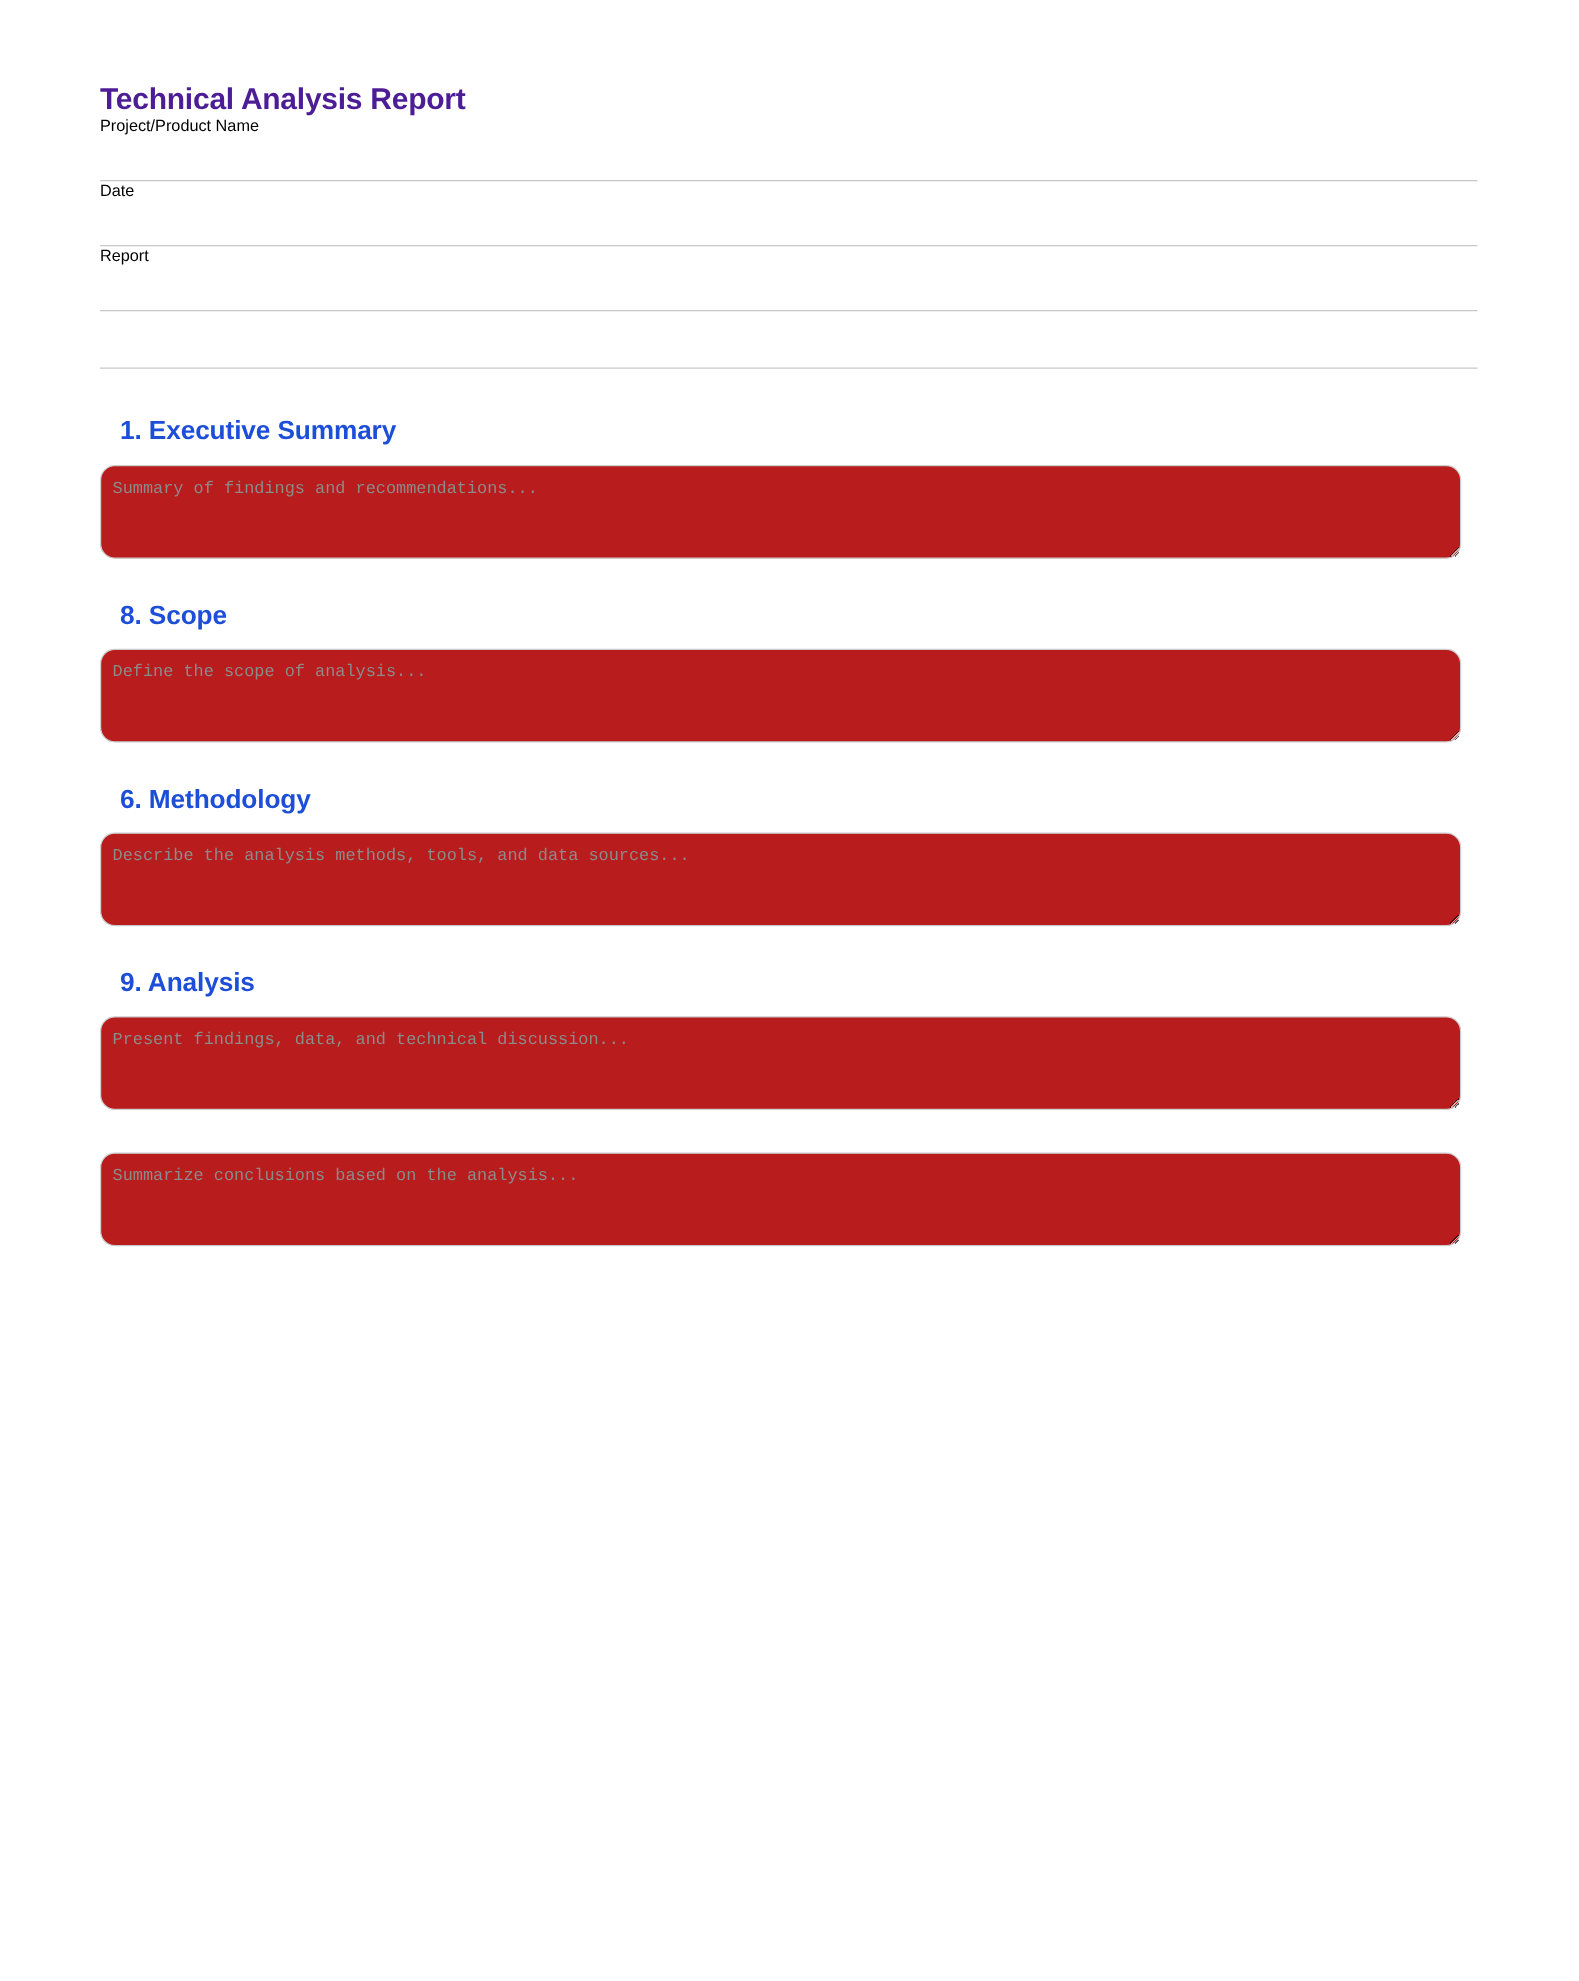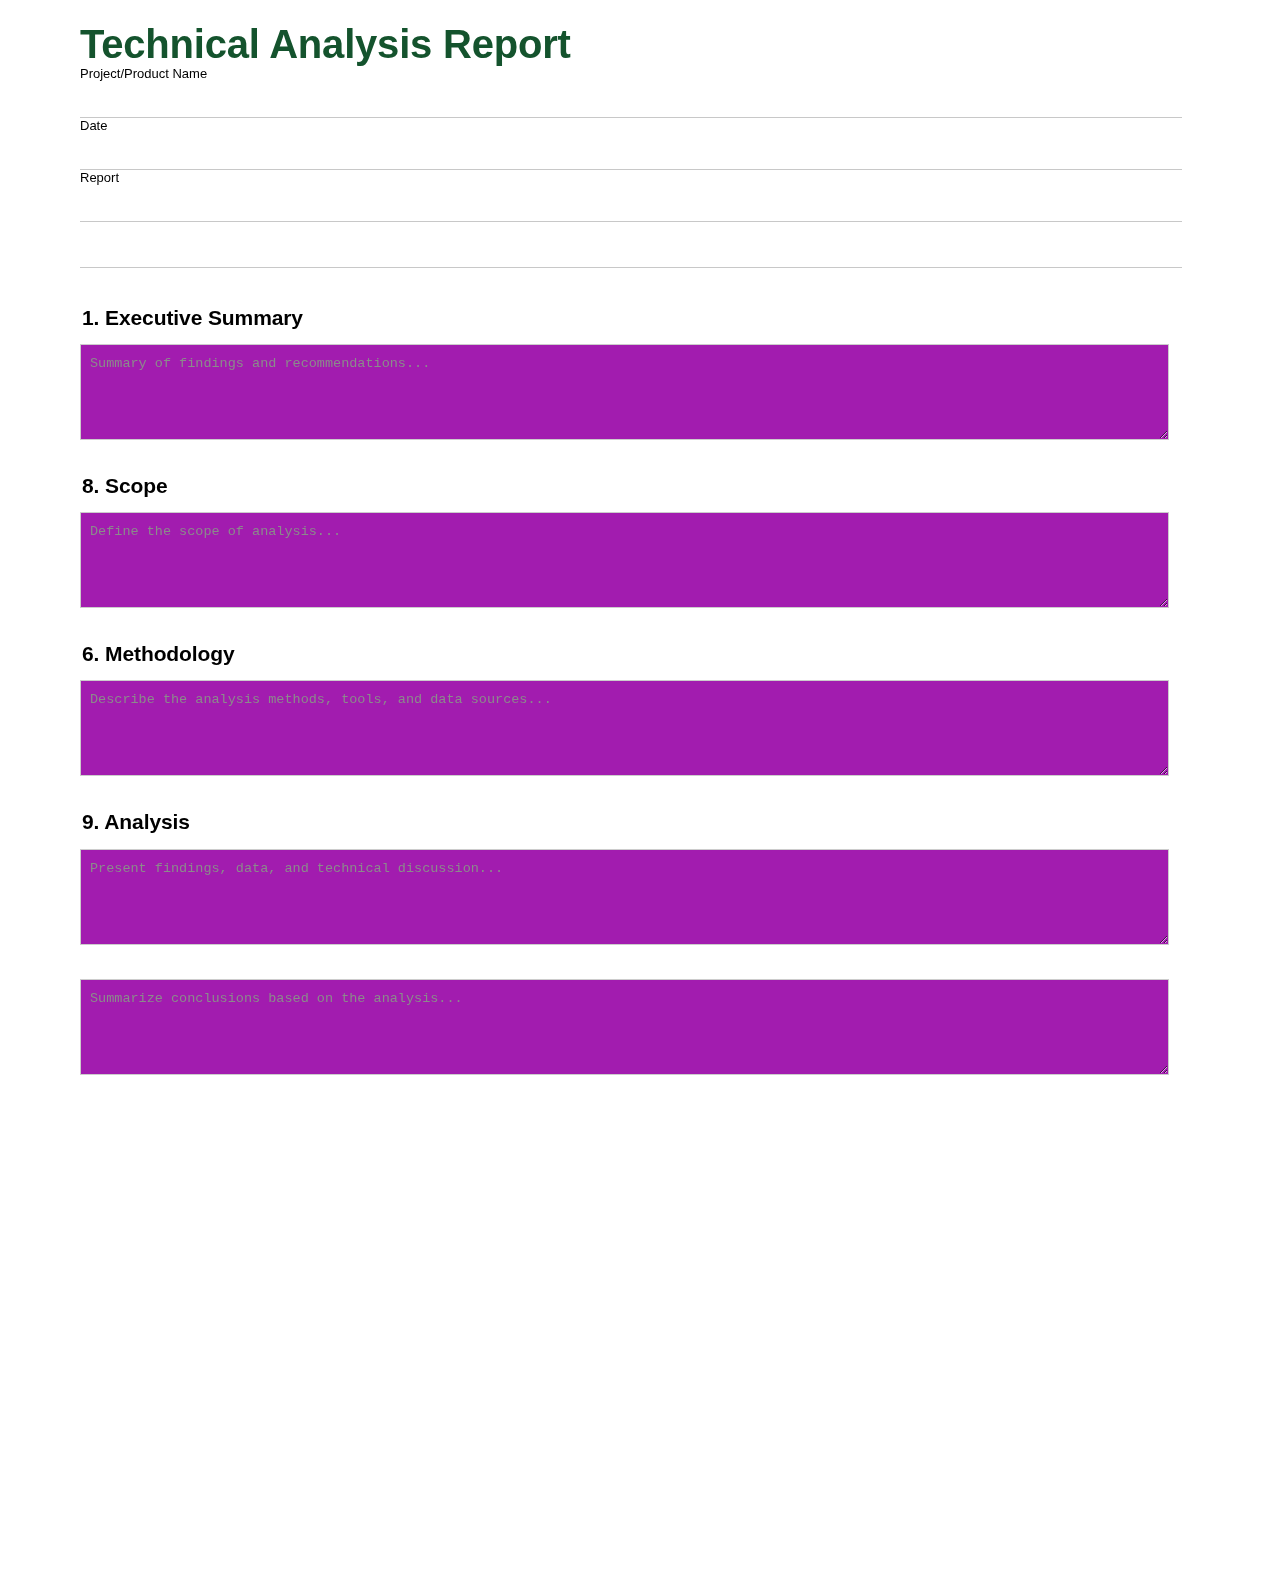--- a/index.html
+++ b/index.html
@@ -35,27 +35,27 @@
 
   .content {
     position: absolute;
     left: 80px;
     top: 0;
     width: 1103px;
   }
 
   
   .doc-title {
-    font-size: 40px;
+    font-size: 24px;
     font-weight: bold;
     line-height: 1.1;
     letter-spacing: -0.2px;
     margin: 0;
-    padding-top: 22px;
-    color: #14532d;
+    padding-top: 67px;
+    color: #4c1d95;
   }
 
   
   .meta-fields {
   }
   .meta-field {
     position: relative;
   }
   .meta-label {
     display: block;
@@ -89,31 +89,31 @@
 
   
   .section {
     margin-top: 34px;
   }
   .section-heading {
     font-size: 21px;
     font-weight: bold;
     line-height: 1.15;
     letter-spacing: -0.1px;
-    margin: 0 0 14px 2px;
-    color: #000000;
+    margin: 0 0 14px 16px;
+    color: #1d4ed8;
   }
   .section-textarea {
     display: block;
     width: 1089px;
-    height: 96px;
+    height: 75px;
     box-sizing: border-box;
     border: 1px solid #cccccc;
-    border-radius: 0;
-    background: #a21caf;
+    border-radius: 12px;
+    background: #b91c1c;
     font-family: "Liberation Mono", monospace;
     font-size: 13.5px;
     line-height: 1.5;
     color: #000000;
     padding: 9px 8px 8px 9px;
     margin: 0;
     outline: none;
     resize: vertical;
     overflow: hidden;
   }

